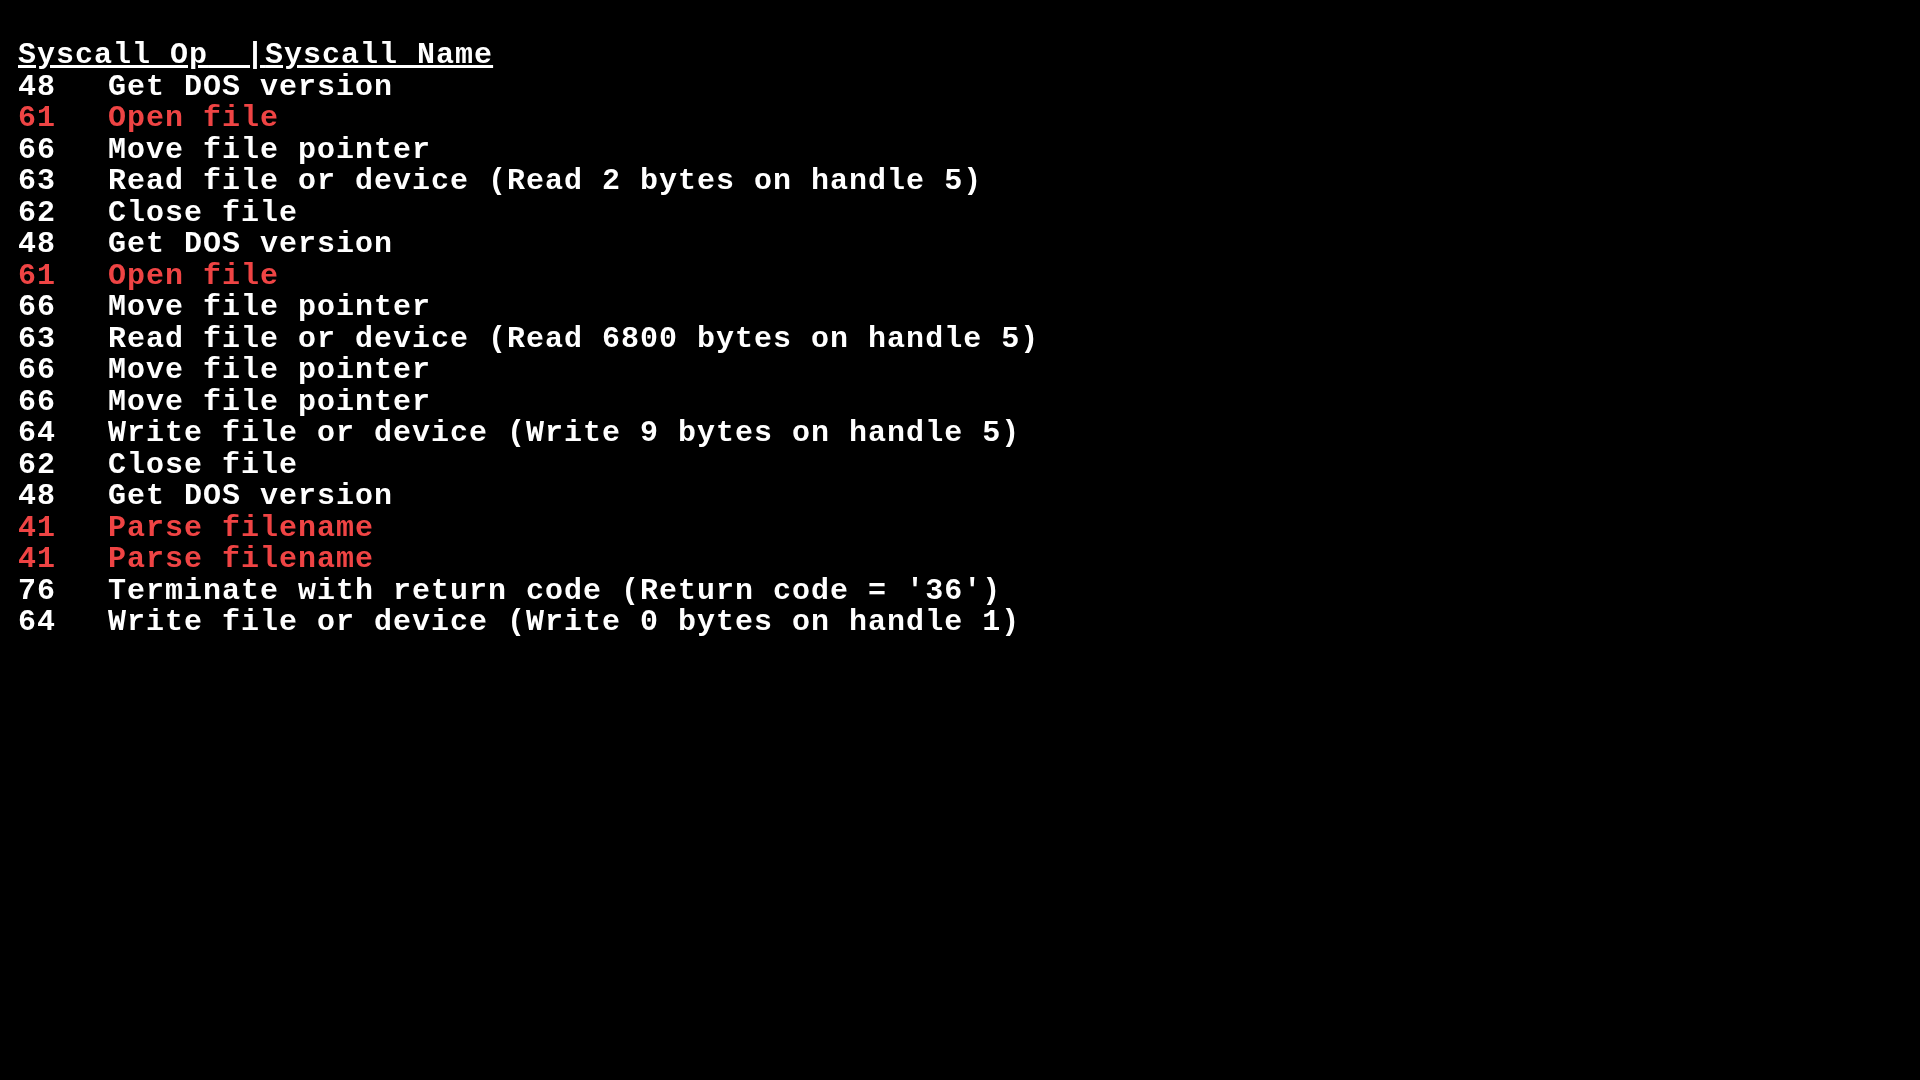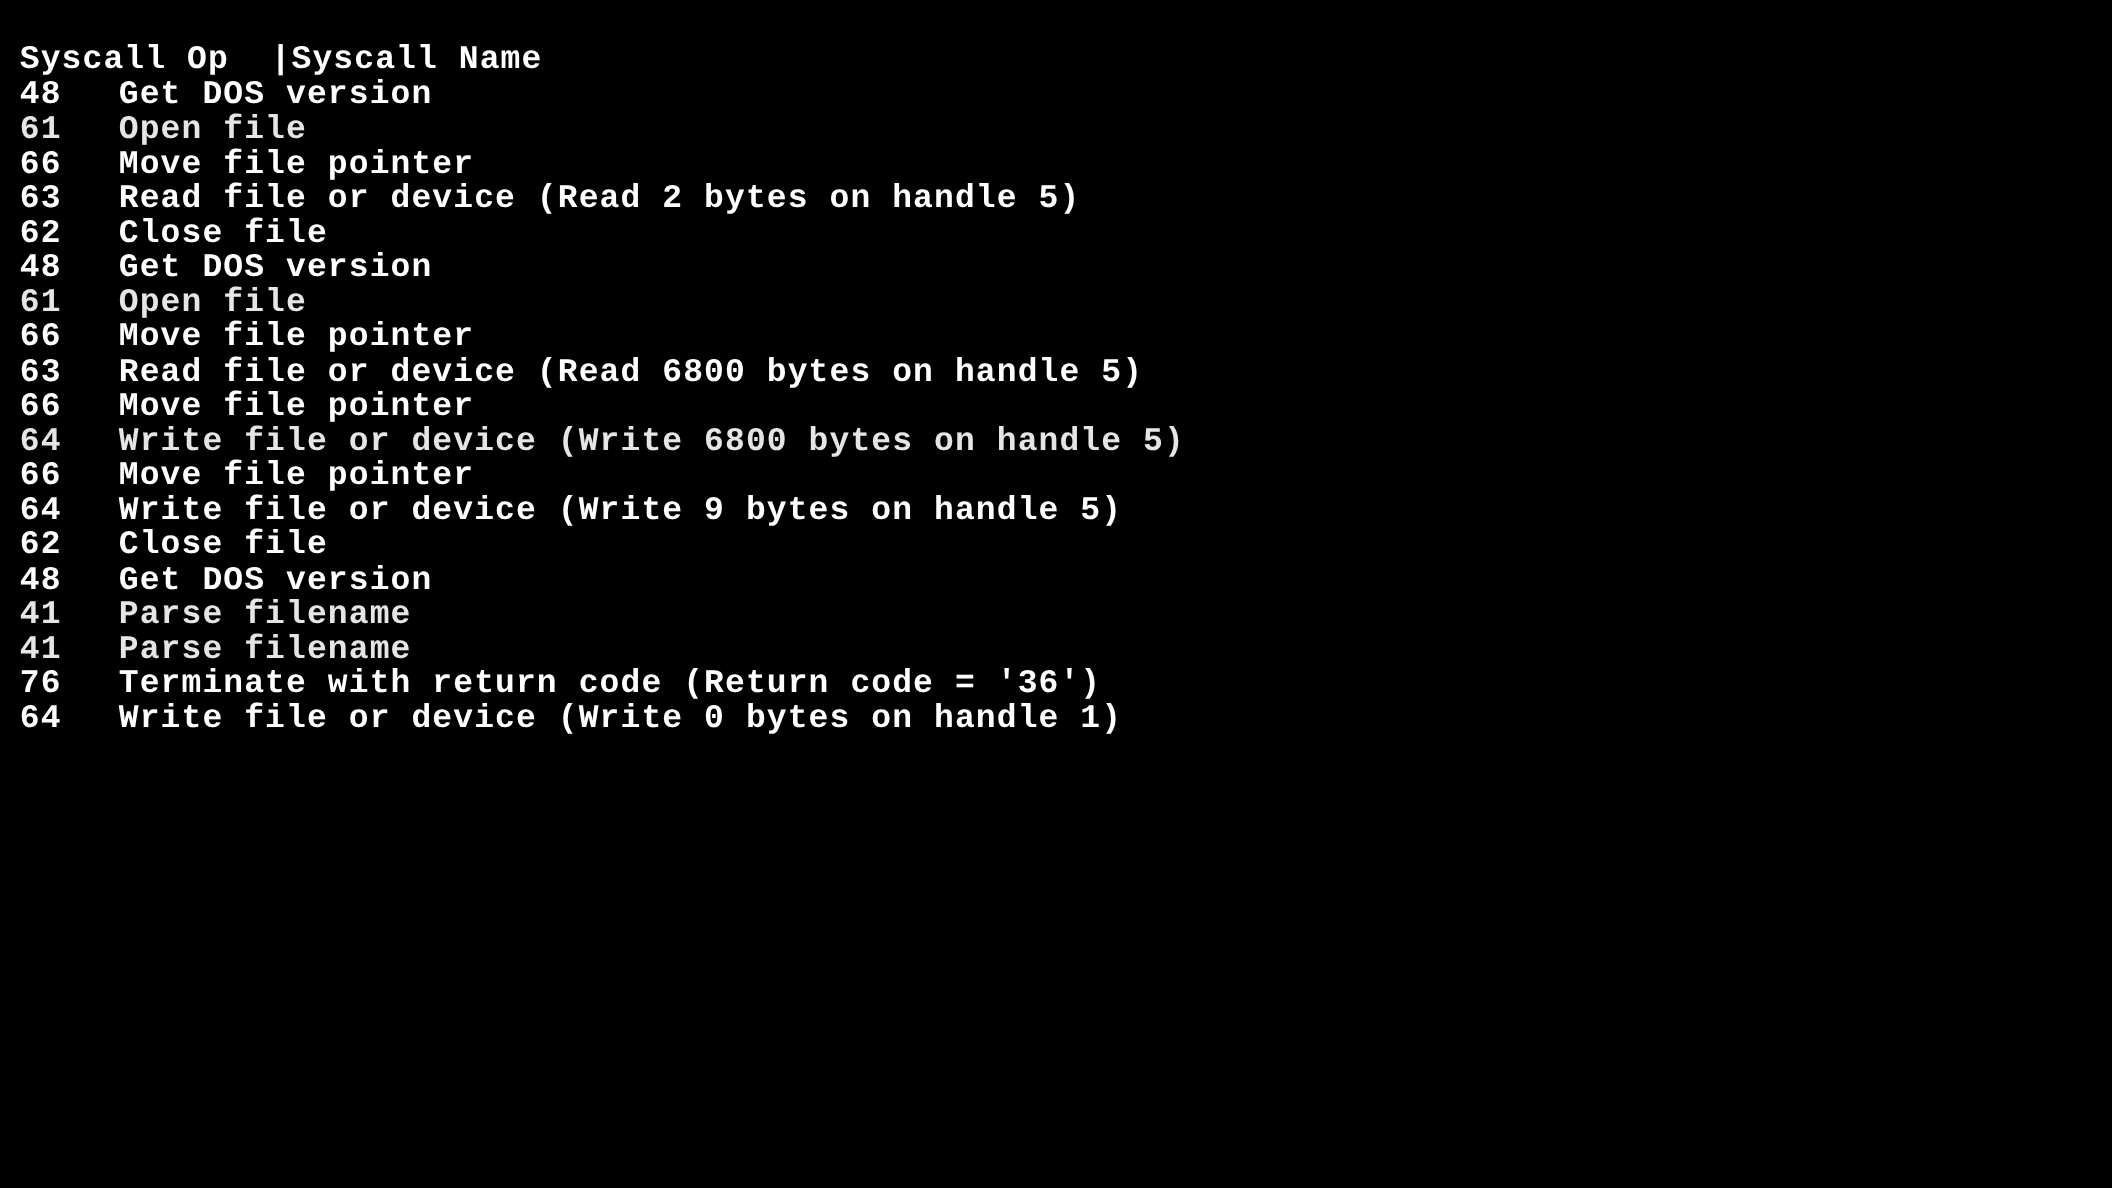--- a/index.html
+++ b/index.html
@@ -16,48 +16,48 @@
       line-height: 1.05;
       letter-spacing: 1px;
       padding: 40px 0 0 18px;
       width: 1920px;
       height: 1080px;
       overflow: hidden;
       transform-origin: top left;
     }
     .header {
       white-space: pre;
+      text-decoration: underline;
     }
     .row {
       white-space: pre;
     }
     .op {
       display: inline-block;
       width: 5ch;
     }
     .highlight {
-      color: #e5e5e5;
+      color: #ef4444;
     }
   </style>
 </head>
 <body>
 
 <div class="header"><span>Syscall Op</span>  |<span>Syscall Name</span></div>
 <div id="rows">
     <div class="row"><span class="op">48</span><span>Get DOS version</span></div>
     <div class="row highlight"><span class="op">61</span><span>Open file</span></div>
     <div class="row"><span class="op">66</span><span>Move file pointer</span></div>
     <div class="row"><span class="op">63</span><span>Read file or device (Read 2 bytes on handle 5)</span></div>
     <div class="row"><span class="op">62</span><span>Close file</span></div>
     <div class="row"><span class="op">48</span><span>Get DOS version</span></div>
     <div class="row highlight"><span class="op">61</span><span>Open file</span></div>
     <div class="row"><span class="op">66</span><span>Move file pointer</span></div>
     <div class="row"><span class="op">63</span><span>Read file or device (Read 6800 bytes on handle 5)</span></div>
     <div class="row"><span class="op">66</span><span>Move file pointer</span></div>
-    <div class="row highlight"><span class="op">64</span><span>Write file or device (Write 6800 bytes on handle 5)</span></div>
     <div class="row"><span class="op">66</span><span>Move file pointer</span></div>
     <div class="row"><span class="op">64</span><span>Write file or device (Write 9 bytes on handle 5)</span></div>
     <div class="row"><span class="op">62</span><span>Close file</span></div>
     <div class="row"><span class="op">48</span><span>Get DOS version</span></div>
     <div class="row highlight"><span class="op">41</span><span>Parse filename</span></div>
     <div class="row highlight"><span class="op">41</span><span>Parse filename</span></div>
     <div class="row"><span class="op">76</span><span>Terminate with return code (Return code = '36')</span></div>
     <div class="row"><span class="op">64</span><span>Write file or device (Write 0 bytes on handle 1)</span></div>
   </div>
 

